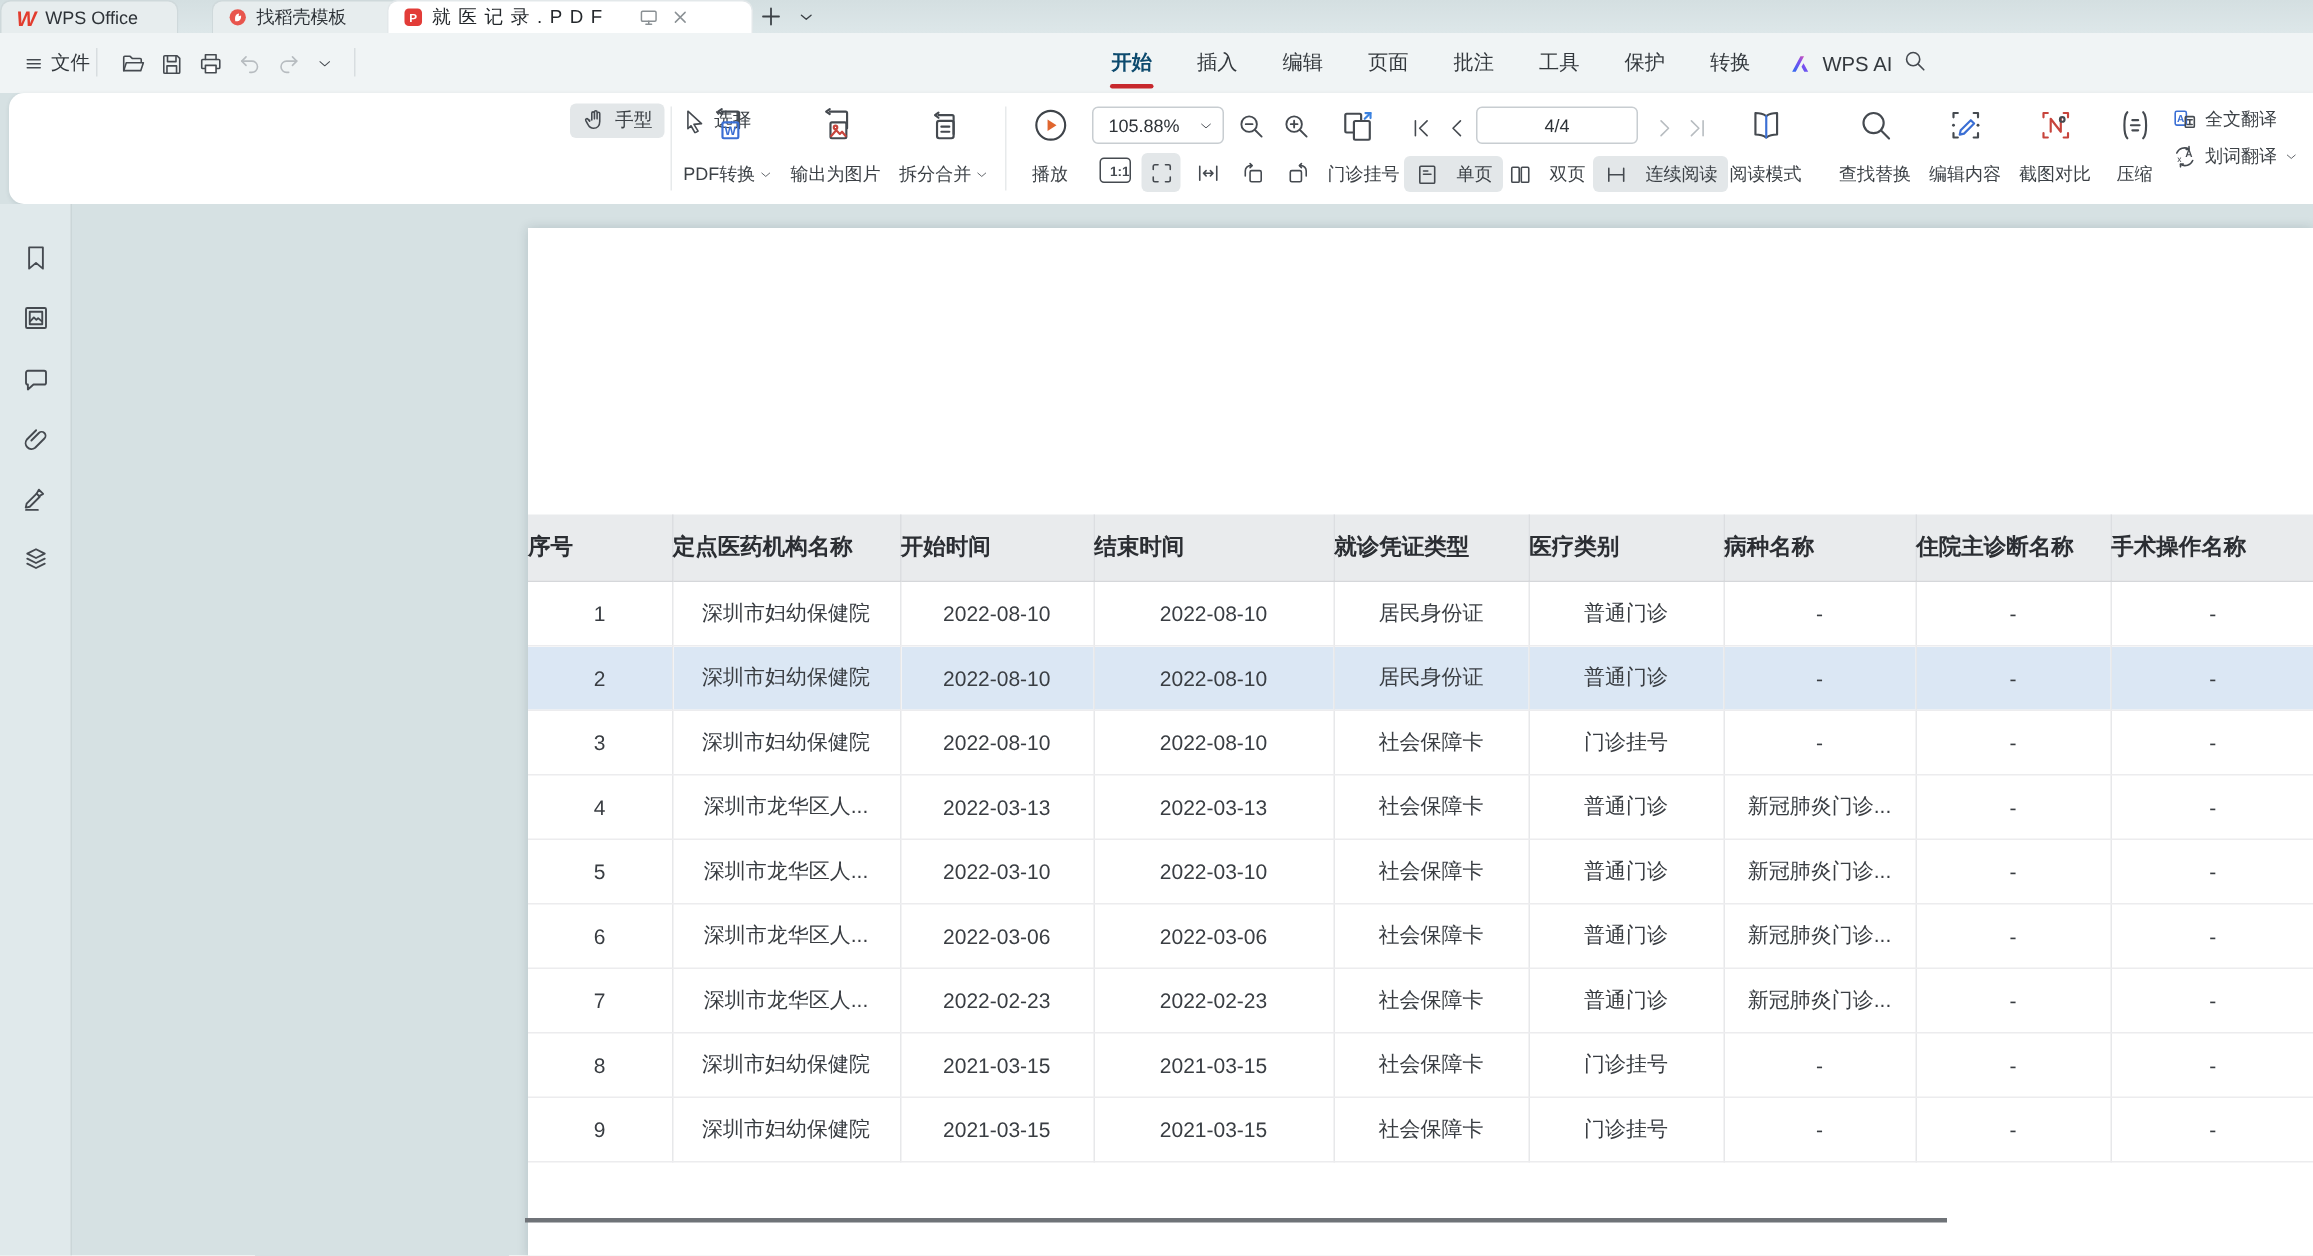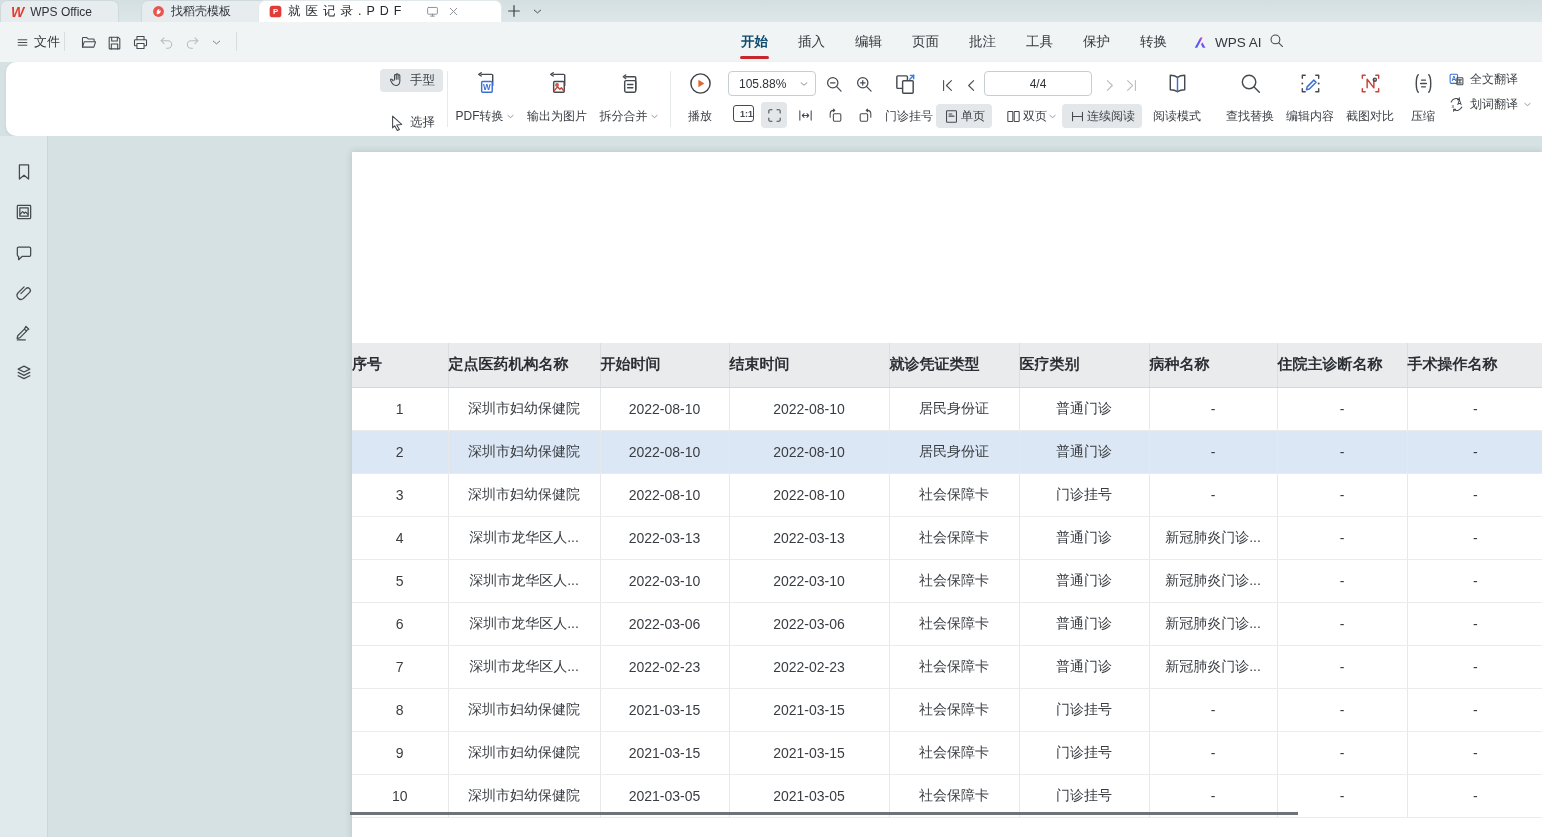--- a/index.html
+++ b/index.html
@@ -39,21 +39,21 @@
   .menu-item.active::after { content:""; position:absolute; left:14px; right:14px;
     bottom:3px; height:3px; background:#c7282d; border-radius:2px; }
   .ai-item { position:absolute; left:1193px; top:0; height:40px; display:flex;
     align-items:center; gap:5px; font-size:13.5px; color:#33383d; }
   .mb-search { position:absolute; left:1268px; top:10px; }
 
   
   .ribbon { position:absolute; left:6px; top:62px; right:0; height:74px; background:#fff;
     border-radius:10px 0 0 10px; box-shadow:0 1px 3px rgba(40,60,70,.10); }
   .vsep { position:absolute; top:9px; height:56px; width:1px; background:#e7eaeb; }
-  .hs-col { position:absolute; left:374px; top:7px; display:flex; flex-direction:column; gap:19px; }
+  .hs-col { position:absolute; left:374px; top:7px; display:flex; flex-direction:row; gap:3px; }
   .hs-btn { display:flex; align-items:center; gap:5px; font-size:12.5px; color:#3c4146;
     padding:3px 8px; border-radius:4px; background:transparent; border:none; cursor:default;
     font-family:inherit; }
   .hs-btn.on { background:#e3e7e9; }
   .bigbtn { position:absolute; top:5px; height:64px; display:flex; flex-direction:column;
     align-items:center; justify-content:space-between; padding:4px 0 6px; background:none;
     border:none; cursor:default; font-family:inherit; }
   .bigbtn .bl { font-size:12px; color:#3c4146; display:flex; align-items:center; gap:2px;
     white-space:nowrap; }
   .ic24 { width:25px; height:25px; }
@@ -66,21 +66,21 @@
   .icbtn { position:absolute; width:26px; height:26px; display:flex; align-items:center;
     justify-content:center; border-radius:4px; }
   .icbtn.on { background:#e3e7e9; }
   .mini11 { position:absolute; left:727px; top:43px; width:21px; height:17px;
     border:1.4px solid #454a50; border-radius:3px; font-size:9px; font-weight:bold;
     color:#454a50; display:flex; align-items:center; justify-content:flex-end; }
   .r2lbl { position:absolute; top:46px; font-size:12px; color:#3c4146; white-space:nowrap; }
   .page-input { position:absolute; left:978px; top:9px; width:108px; height:25px;
     border:1px solid #c8cdd1; border-radius:4px; background:#fff; display:flex;
     align-items:center; justify-content:center; font-size:12px; color:#2e3338; }
-  .pill { position:absolute; top:42px; height:24px; display:flex; align-items:center; gap:1px;
+  .pill { position:absolute; top:42px; height:24px; display:flex; align-items:center; gap:11px;
     padding:0 7px; font-size:12px; color:#3c4146; border-radius:4px; background:none;
     border:none; cursor:default; font-family:inherit; white-space:nowrap; }
   .pill.on { background:#e3e7e9; }
   .tr-col { position:absolute; left:1438px; top:7px; display:flex; flex-direction:column; gap:4px; }
   .tr-row { display:flex; align-items:center; gap:5px; font-size:12px; color:#3c4146;
     white-space:nowrap; }
 
   
   .canvas { position:absolute; left:0; top:136px; width:100%; height:701px; background:#d6e1e3; }
   .side-strip { position:absolute; left:0; top:0; width:48px; height:100%;
@@ -674,29 +674,18 @@
               <td>深圳市妇幼保健院</td>
               <td>2021-03-15</td>
               <td>2021-03-15</td>
               <td>社会保障卡</td>
               <td>门诊挂号</td>
               <td>-</td>
               <td>-</td>
               <td>-</td>
             </tr>
 
-            <tr>
-              <td>10</td>
-              <td>深圳市妇幼保健院</td>
-              <td>2021-03-05</td>
-              <td>2021-03-05</td>
-              <td>社会保障卡</td>
-              <td>门诊挂号</td>
-              <td>-</td>
-              <td>-</td>
-              <td>-</td>
-            </tr>
           </tbody>
       </table>
       <div class="dark-line"></div>
     </div>
   </div>
 </div>
 
 </body></html>

